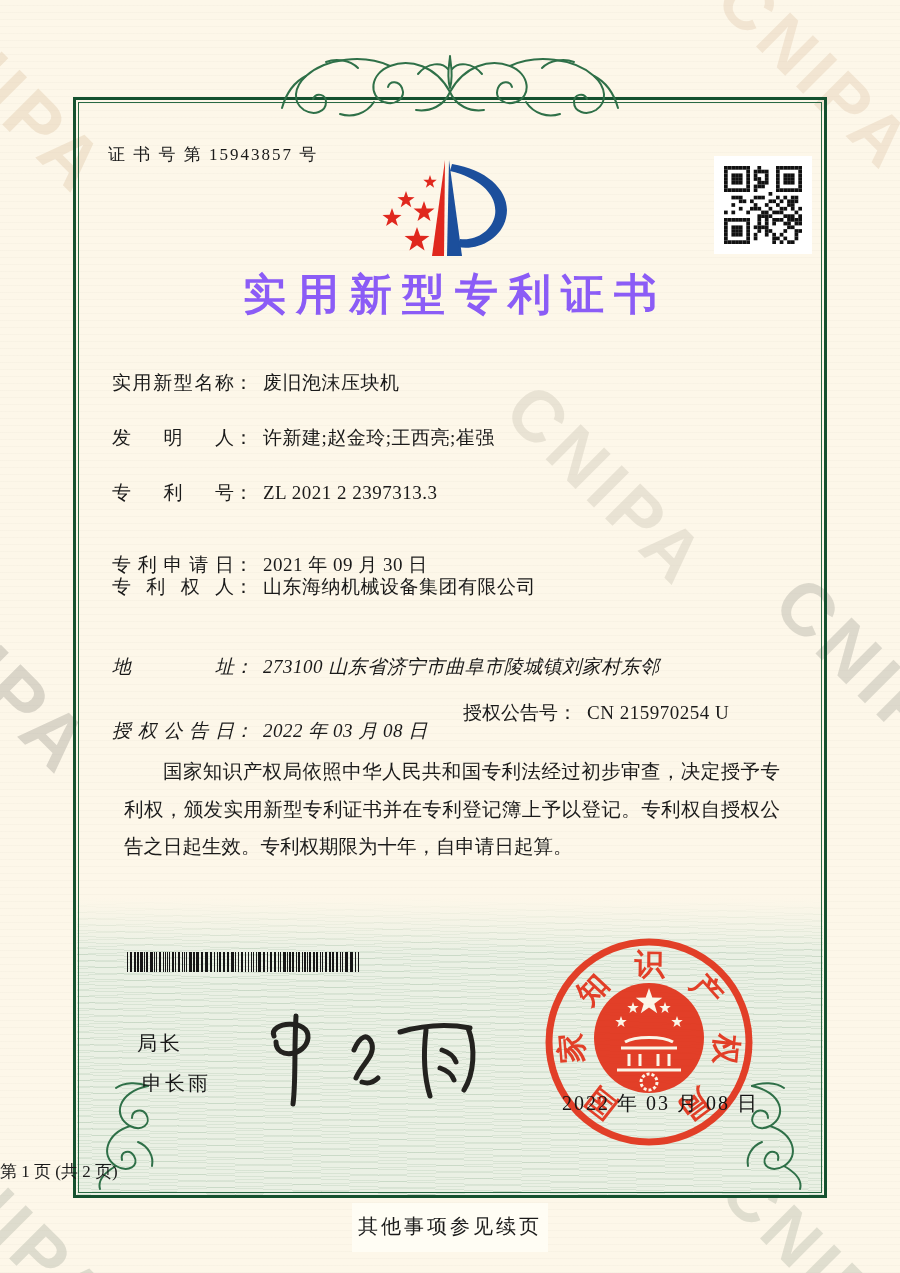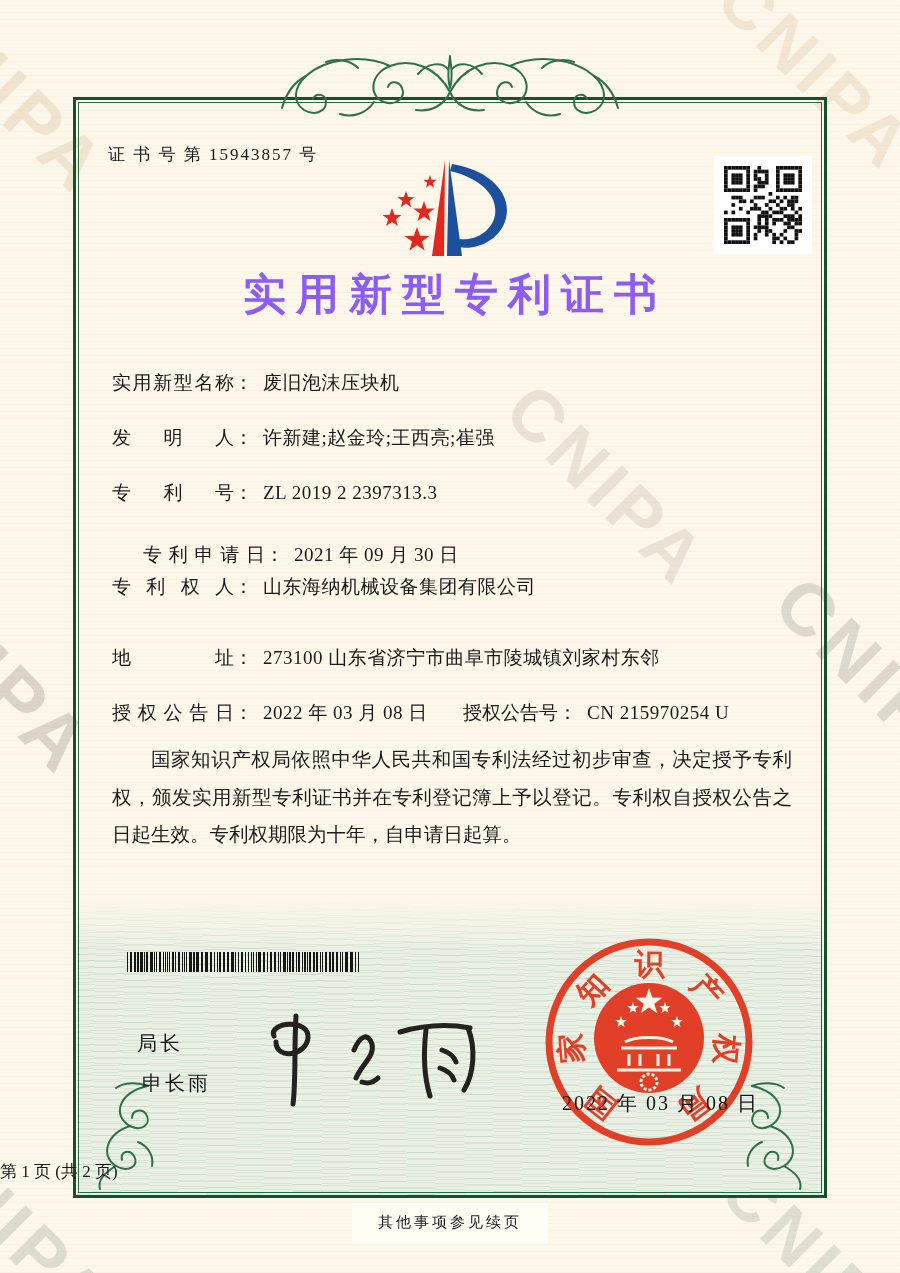--- a/index.html
+++ b/index.html
@@ -44,30 +44,30 @@
   .title{position:absolute;left:0;top:266px;width:900px;z-index:5;text-align:center;
          font-size:43px;font-weight:bold;letter-spacing:10px;text-indent:10px;color:#8b5cf6;}
   .fields{position:absolute;left:112px;top:370px;width:688px;z-index:5;font-size:19px;}
   .frow{position:absolute;left:0;white-space:nowrap;}
   .flabel{display:inline-block;width:122px;text-align:justify;text-align-last:justify;vertical-align:top;}
   .fcolon{margin-right:10px;}
   .fvalue{letter-spacing:.5px;}
   .frow2{position:absolute;white-space:nowrap;margin-left:8px;}
   .paras{position:absolute;left:112px;top:741px;width:680px;z-index:5;font-size:19.5px;
          line-height:37.5px;text-align:justify;color:#1b1b1b;}
-  .paras p{margin:0;text-indent:2em;}
+  .paras p{margin:12px;text-indent:2em;}
   .barcode{position:absolute;left:127px;top:952px;z-index:5;}
   .director{position:absolute;left:137px;top:1030px;z-index:5;font-size:20px;letter-spacing:3px;}
   .director-name{position:absolute;left:142px;top:1070px;z-index:5;font-size:20px;letter-spacing:3px;}
   .signature{position:absolute;left:258px;top:998px;z-index:6;}
   .seal{position:absolute;left:541px;top:934px;width:216px;height:216px;z-index:5;opacity:.92;}
   .seal-date{position:absolute;left:562px;top:1090px;z-index:7;font-size:20px;letter-spacing:2px;color:#151515;}
   .pageno{position:absolute;left:0;top:1160px;width:900px;text-align:left;z-index:5;font-size:17px;}
   .footnote{position:absolute;left:352px;top:1203px;width:196px;z-index:5;background:#fffdf4;
-            text-align:center;font-size:15px;letter-spacing:3px;padding:10px 0 12px 0;}
+            text-align:center;font-size:20px;letter-spacing:3px;padding:10px 0 12px 0;}
 </style>
 </head>
 <body>
 
 <div class="page">
 
   <div class="wm wm1">CNIPA</div>
   <div class="wm wm2">CNIPA</div>
   <div class="wm wm3">CNIPA</div>
   <div class="wm wm4">CNIPA</div>
@@ -346,32 +346,32 @@
   <div class="title">实用新型专利证书</div>
 
   <div class="fields">
     <div class="frow" style="top:0;">
       <span class="flabel">实用新型名称</span><span class="fcolon">：</span><span class="fvalue">废旧泡沫压块机</span>
     </div>
     <div class="frow" style="top:55px;">
       <span class="flabel">发明人</span><span class="fcolon">：</span><span class="fvalue">许新建;赵金玲;王西亮;崔强</span>
     </div>
     <div class="frow" style="top:110px;">
-      <span class="flabel">专利号</span><span class="fcolon">：</span><span class="fvalue">ZL 2019 2 2397313.3</span>
-    </div>
-    <div class="frow" style="top:172px;margin-left:31px;">
+      <span class="flabel">专利号</span><span class="fcolon">：</span><span class="fvalue">ZL 2021 2 2397313.3</span>
+    </div>
+    <div class="frow" style="top:182px;">
       <span class="flabel">专利申请日</span><span class="fcolon">：</span><span class="fvalue">2021 年 09 月 30 日</span>
     </div>
     <div class="frow" style="top:204px;">
       <span class="flabel">专利权人</span><span class="fcolon">：</span><span class="fvalue">山东海纳机械设备集团有限公司</span>
     </div>
-    <div class="frow" style="top:275px;">
+    <div class="frow" style="top:284px;font-style:italic;">
       <span class="flabel">地址</span><span class="fcolon">：</span><span class="fvalue">273100 山东省济宁市曲阜市陵城镇刘家村东邻</span>
     </div>
-    <div class="frow" style="top:330px;">
+    <div class="frow" style="top:348px;font-style:italic;">
       <span class="flabel">授权公告日</span><span class="fcolon">：</span><span class="fvalue">2022 年 03 月 08 日</span>
     </div>
     <div class="frow2" style="top:330px;left:343px;">
       <span>授权公告号</span><span class="fcolon">：</span><span class="fvalue">CN 215970254 U</span>
     </div>
   </div>
 
   <div class="paras">
     <p>国家知识产权局依照中华人民共和国专利法经过初步审查，决定授予专利权，颁发实用新型专利证书并在专利登记簿上予以登记。专利权自授权公告之日起生效。专利权期限为十年，自申请日起算。</p>
   </div>

